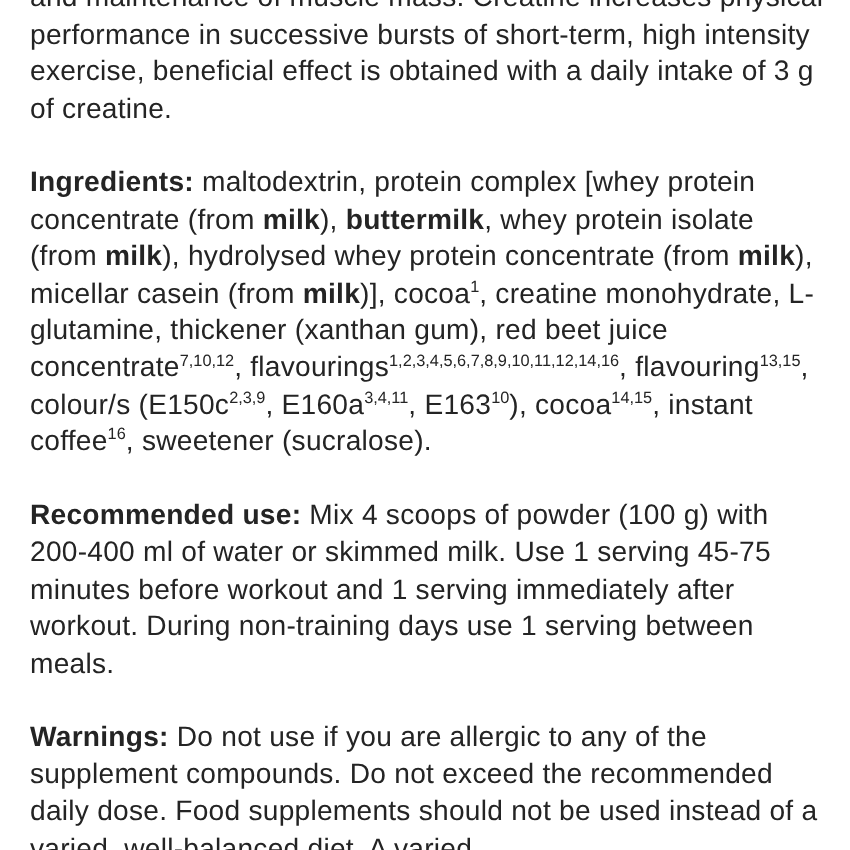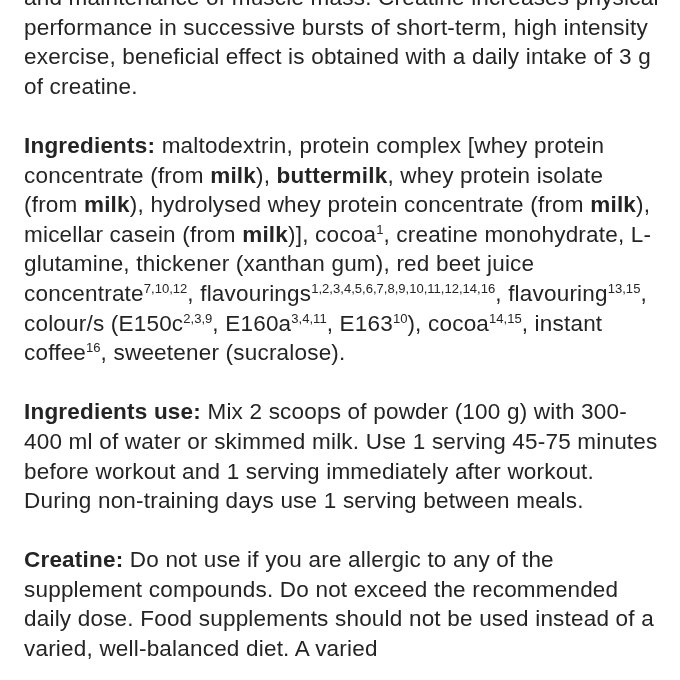--- a/index.html
+++ b/index.html
@@ -31,15 +31,15 @@
     line-height: 0;
     letter-spacing: 0;
   }
 </style>
 </head>
 <body style="background: rgb(255, 255, 255);">
 
 <div class="label-text" style="color: rgb(36, 36, 36);">
     <p class="para"><span>and maintenance of muscle mass. Creatine increases physical performance in successive bursts of short-term, high intensity exercise, beneficial effect is obtained with a daily intake of 3 g of creatine.</span></p>
     <p class="para"><span class="b">Ingredients: </span><span>maltodextrin, protein complex [whey protein concentrate (from </span><span class="b i">milk</span><span>), </span><span class="b i">buttermilk</span><span>, whey protein isolate (from </span><span class="b i">milk</span><span>), hydrolysed whey protein concentrate (from </span><span class="b i">milk</span><span>), micellar casein (from </span><span class="b i">milk</span><span>)], cocoa</span><sup class="sup">1</sup><span>, creatine monohydrate, L-glutamine, thickener (xanthan gum), red beet juice concentrate</span><sup class="sup">7,10,12</sup><span>, flavourings</span><sup class="sup">1,2,3,4,5,6,7,8,9,10,11,12,14,16</sup><span>, flavouring</span><sup class="sup">13,15</sup><span>, colour/s (E150c</span><sup class="sup">2,3,9</sup><span>, E160a</span><sup class="sup">3,4,11</sup><span>, E163</span><sup class="sup">10</sup><span>), cocoa</span><sup class="sup">14,15</sup><span>, instant coffee</span><sup class="sup">16</sup><span>, sweetener (sucralose).</span></p>
-    <p class="para"><span class="b">Ingredients use: </span><span>Mix 2 scoops of powder (100 g) with 300-400 ml of water or skimmed milk. Use 1 serving 45-75 minutes before workout and 1 serving immediately after workout. During non-training days use 1 serving between meals.</span></p>
-    <p class="para"><span class="b">Creatine: </span><span>Do not use if you are allergic to any of the supplement compounds. Do not exceed the recommended daily dose. Food supplements should not be used instead of a varied, well-balanced diet. A varied</span></p>
+    <p class="para"><span class="b">Recommended use: </span><span>Mix 4 scoops of powder (100 g) with 200-400 ml of water or skimmed milk. Use 1 serving 45-75 minutes before workout and 1 serving immediately after workout. During non-training days use 1 serving between meals.</span></p>
+    <p class="para"><span class="b">Warnings: </span><span>Do not use if you are allergic to any of the supplement compounds. Do not exceed the recommended daily dose. Food supplements should not be used instead of a varied, well-balanced diet. A varied</span></p>
   </div>
 
 </body></html>

